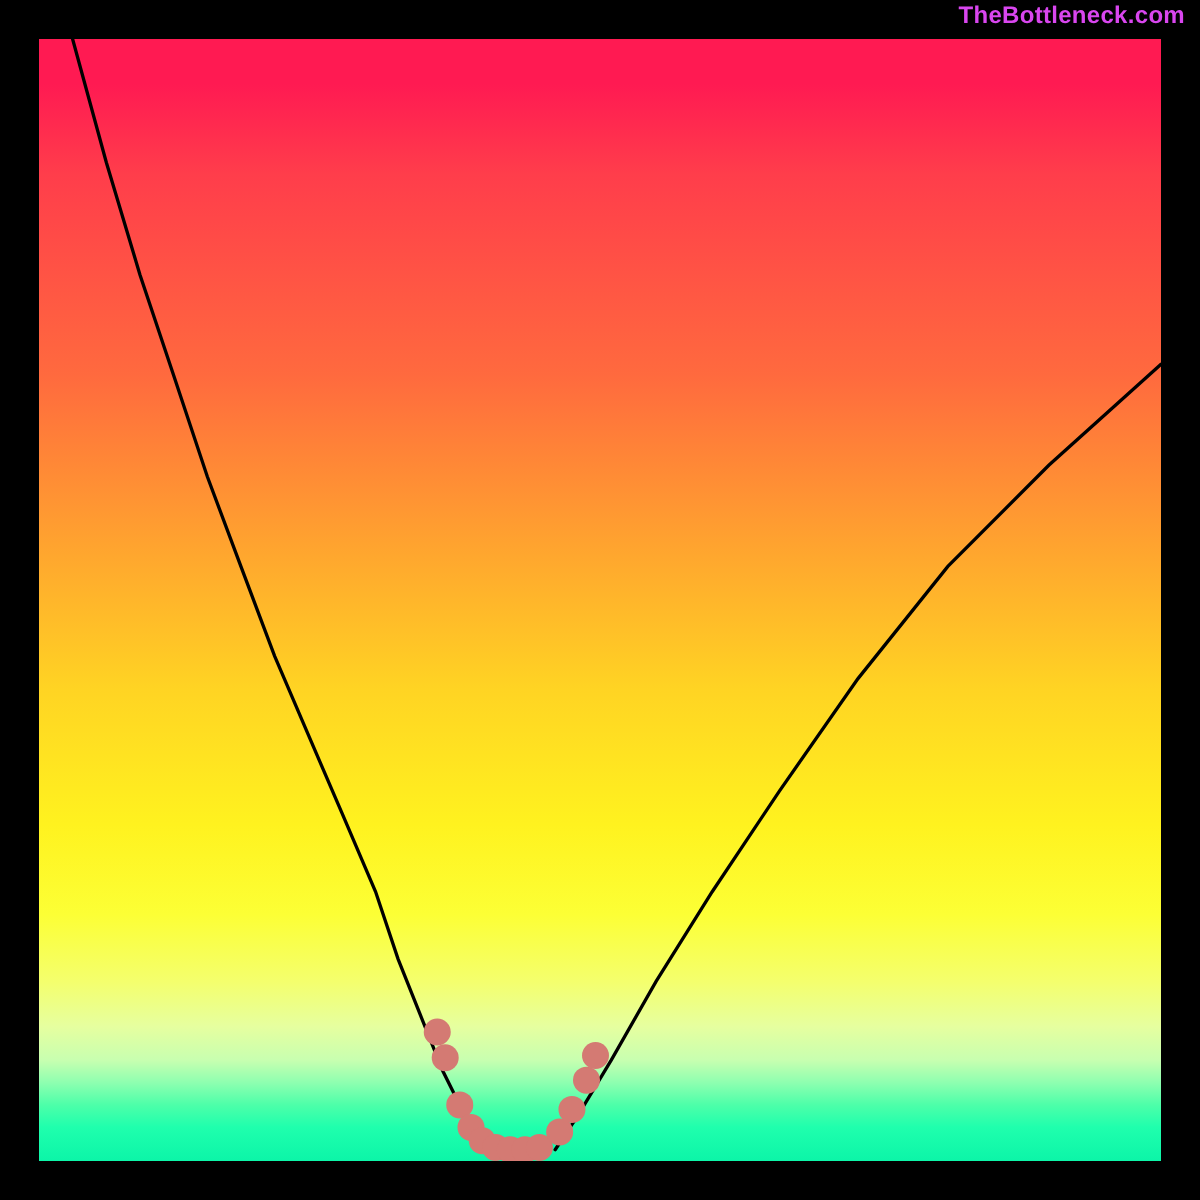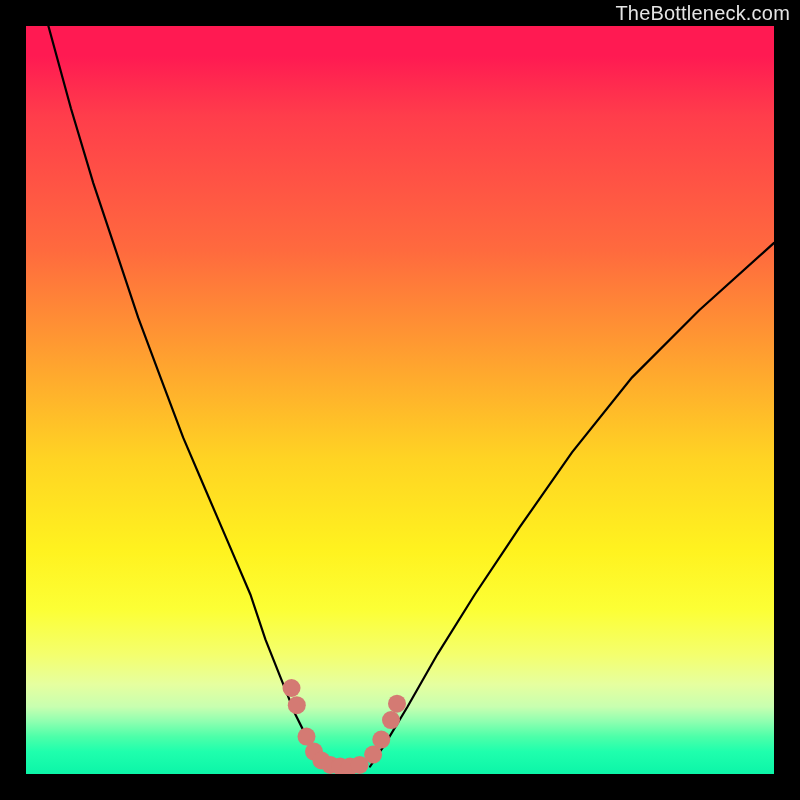--- a/index.html
+++ b/index.html
@@ -46,23 +46,23 @@
   svg.curves {
     position: absolute;
     left: 0; top: 0;
     width: 748px;
     height: 748px;
   }
   .watermark {
     position: absolute;
     top: 2px;
     right: 10px;
-    color: #e5e5e5;
-    font-size: 20px;
-    font-weight: 400;
+    color: #d946ef;
+    font-size: 16px;
+    font-weight: 700;
     letter-spacing: 0.2px;
   }
 </style>
 </head>
 <body>
 
 <div class="watermark">TheBottleneck.com</div>
 
 <div class="frame">
   <div class="gradient"></div>

